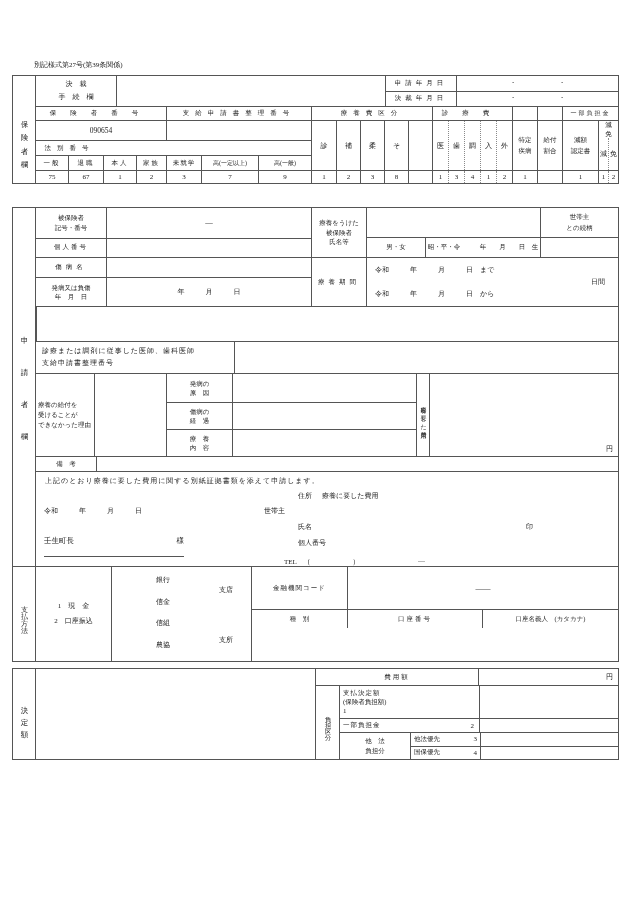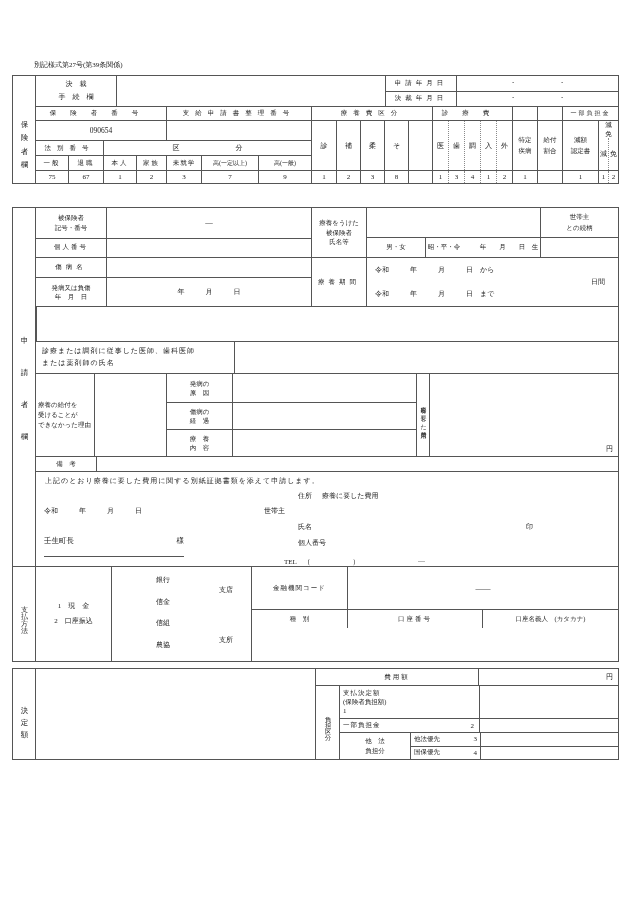--- a/index.html
+++ b/index.html
@@ -62,21 +62,20 @@
           <div class="f" style="height:13px;">
             <div class="c f65 sp14" style="width:130px;">保険者番号</div>
             <div class="g bl c f65 sp6">支給申請書整理番号</div>
           </div>
           <div class="f bt" style="height:20px;">
             <div class="c f75" style="width:130px;">090654</div>
             <div class="g bl"></div>
           </div>
           <div class="f bt" style="height:15px;">
             <div class="c f65 sp6" style="width:67px;">法別番号</div>
-            <div class="g bl c f7 pre">区　　　　　　　　分</div>
           </div>
           <div class="f bt" style="height:15px;">
             <div class="c f65 sp2" style="width:32px;">一般</div>
             <div class="c f65 sp2 bl" style="width:35px;">退職</div>
             <div class="c f65 sp2 bl" style="width:33px;">本人</div>
             <div class="c f65 sp2 bl" style="width:30px;">家族</div>
             <div class="c f65 sp1 bl" style="width:35px;">未就学</div>
             <div class="c f6 bl" style="width:57px;">高(一定以上)</div>
             <div class="g c f6 bl">高(一般)</div>
           </div>
@@ -194,34 +193,34 @@
             </div>
             <div class="g bt f">
               <div class="c pre f65" style="width:70px; line-height:1.4;">発病又は負傷
 年　月　日</div>
               <div class="g bl c f7 pre">年　　　月　　　日</div>
             </div>
           </div>
           <div class="bl c f65 sp4" style="width:55px;">療養期間</div>
           <div class="g bl f">
             <div class="g fc">
+              <div class="g vc pl8 f7 pre">令和　　　年　　　月　　　日　まで</div>
               <div class="g vc pl8 f7 pre">令和　　　年　　　月　　　日　から</div>
-              <div class="g vc pl8 f7 pre">令和　　　年　　　月　　　日　まで</div>
             </div>
             <div class="c f7" style="width:40px;">日間</div>
           </div>
         </div>
 
         <div class="f bt" style="height:35px;">
           <div class="g bl"></div>
         </div>
 
         <div class="f bt" style="height:32px;">
           <div class="vc pl6 pre f7 sp1" style="width:198px; line-height:1.6;">診療または調剤に従事した医師、歯科医師
-または薬剤師の氏名</div>
+支給申請書整理番号</div>
           <div class="g bl"></div>
         </div>
 
         <div class="f bt" style="height:83px;">
           <div class="vc pl2 pre f65" style="width:58px; line-height:1.55;">療養の給付を
 受けることが
 できなかった理由</div>
           <div class="bl" style="width:72px;"></div>
           <div class="bl fc" style="width:250px;">
             <div class="g f" style="height:28px;">

